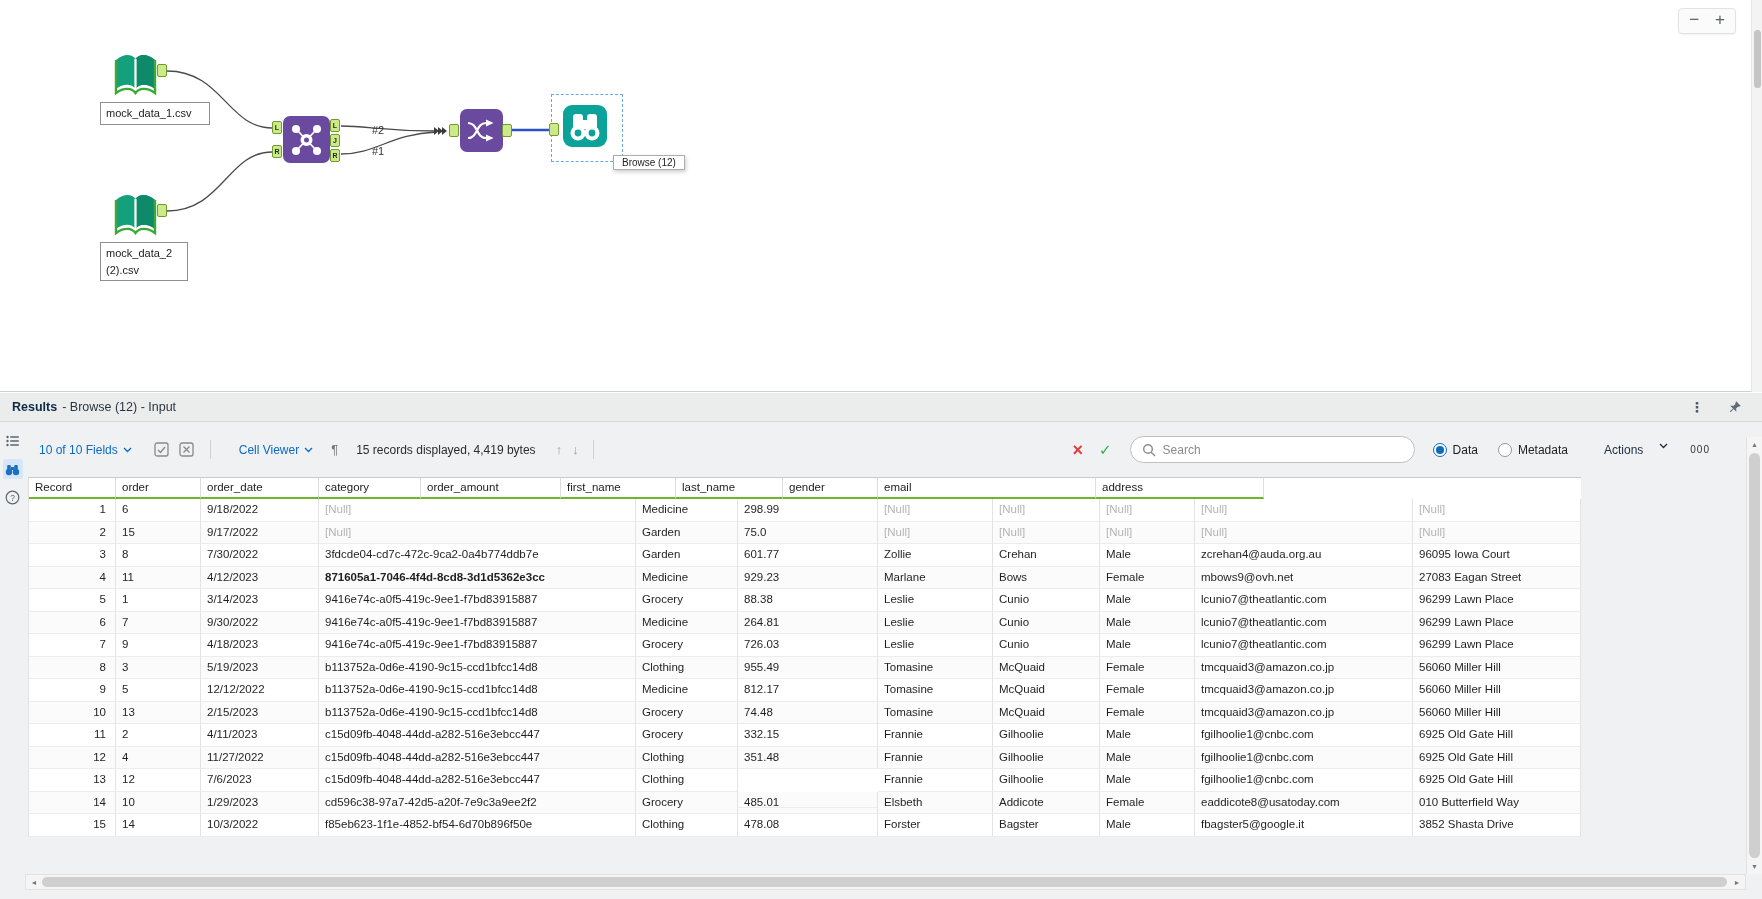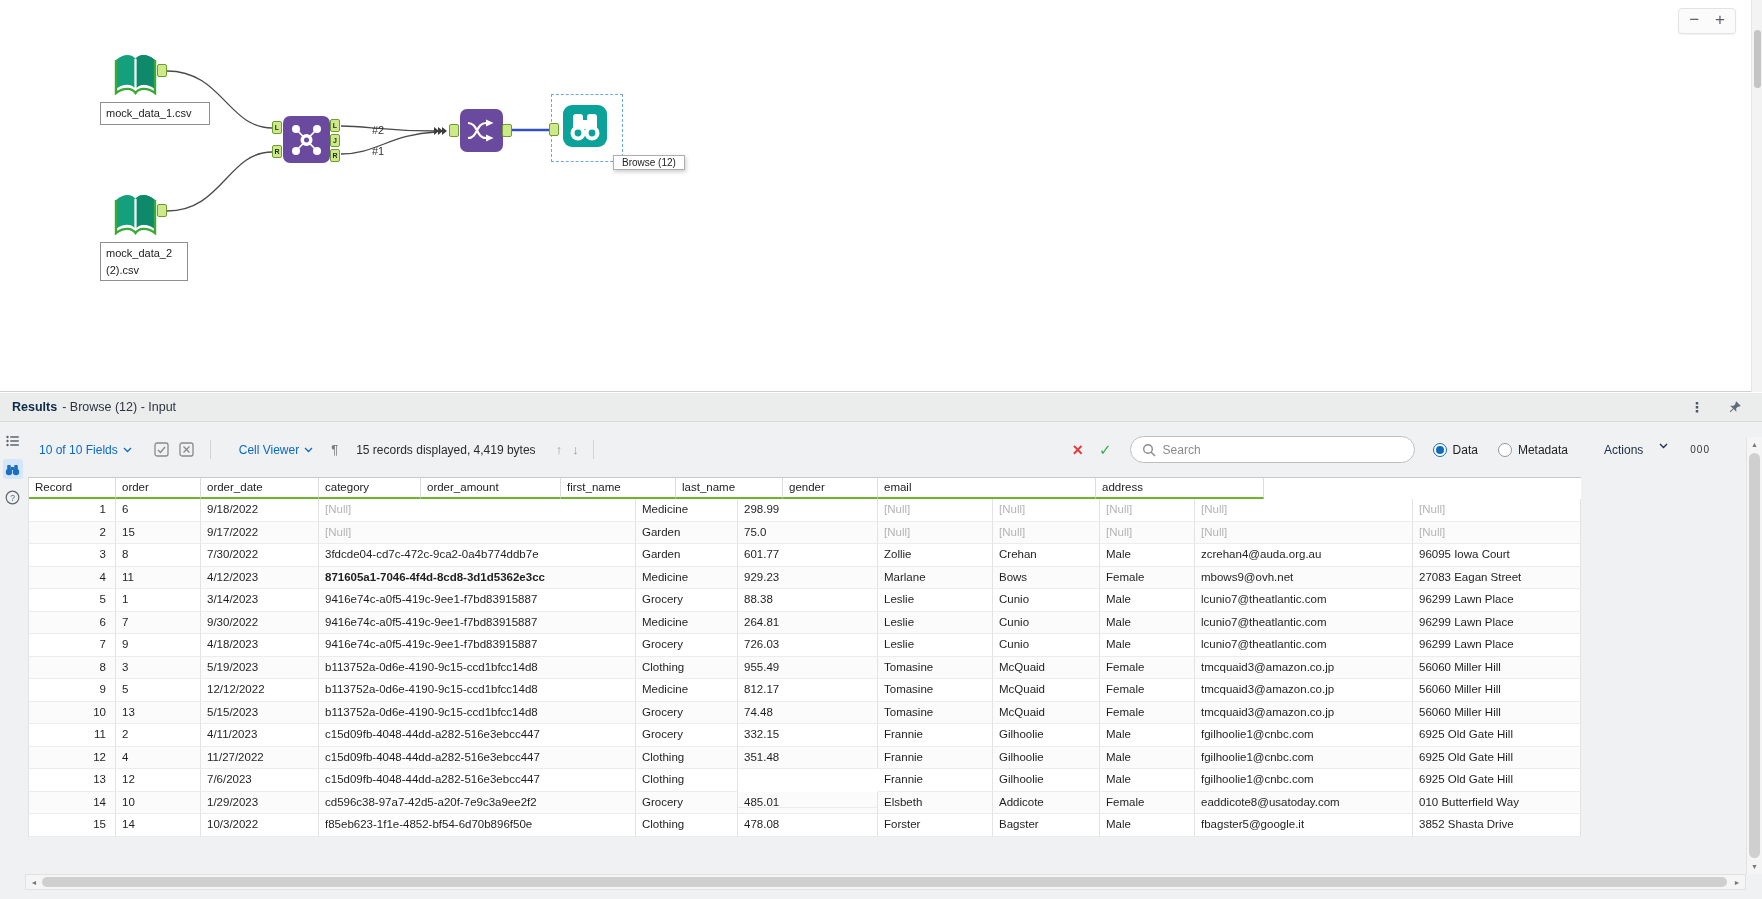--- a/index.html
+++ b/index.html
@@ -418,21 +418,21 @@
           <div class="td" style="width: 140px;">812.17</div>
           <div class="td" style="width: 115px;">Tomasine</div>
           <div class="td" style="width: 107px;">McQuaid</div>
           <div class="td" style="width: 95px;">Female</div>
           <div class="td" style="width: 218px;">tmcquaid3@amazon.co.jp</div>
           <div class="td" style="width: 168px;">56060 Miller Hill</div>
         </div>
         <div class="tr alt">
           <div class="td record-col" style="width: 87px;">10</div>
           <div class="td" style="width: 85px;">13</div>
-          <div class="td" style="width: 118px;">5/15/2023</div>
+          <div class="td" style="width: 118px;">2/15/2023</div>
           <div class="td" style="width: 317px;">b113752a-0d6e-4190-9c15-ccd1bfcc14d8</div>
           <div class="td" style="width: 102px;">Grocery</div>
           <div class="td" style="width: 140px;">74.48</div>
           <div class="td" style="width: 115px;">Tomasine</div>
           <div class="td" style="width: 107px;">McQuaid</div>
           <div class="td" style="width: 95px;">Female</div>
           <div class="td" style="width: 218px;">tmcquaid3@amazon.co.jp</div>
           <div class="td" style="width: 168px;">56060 Miller Hill</div>
         </div>
         <div class="tr">

